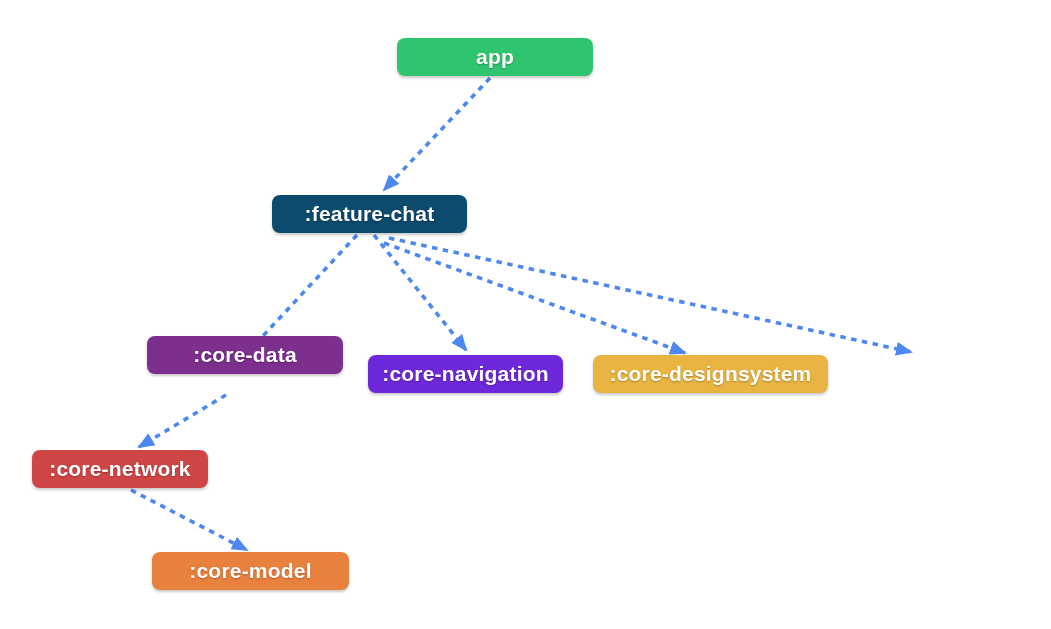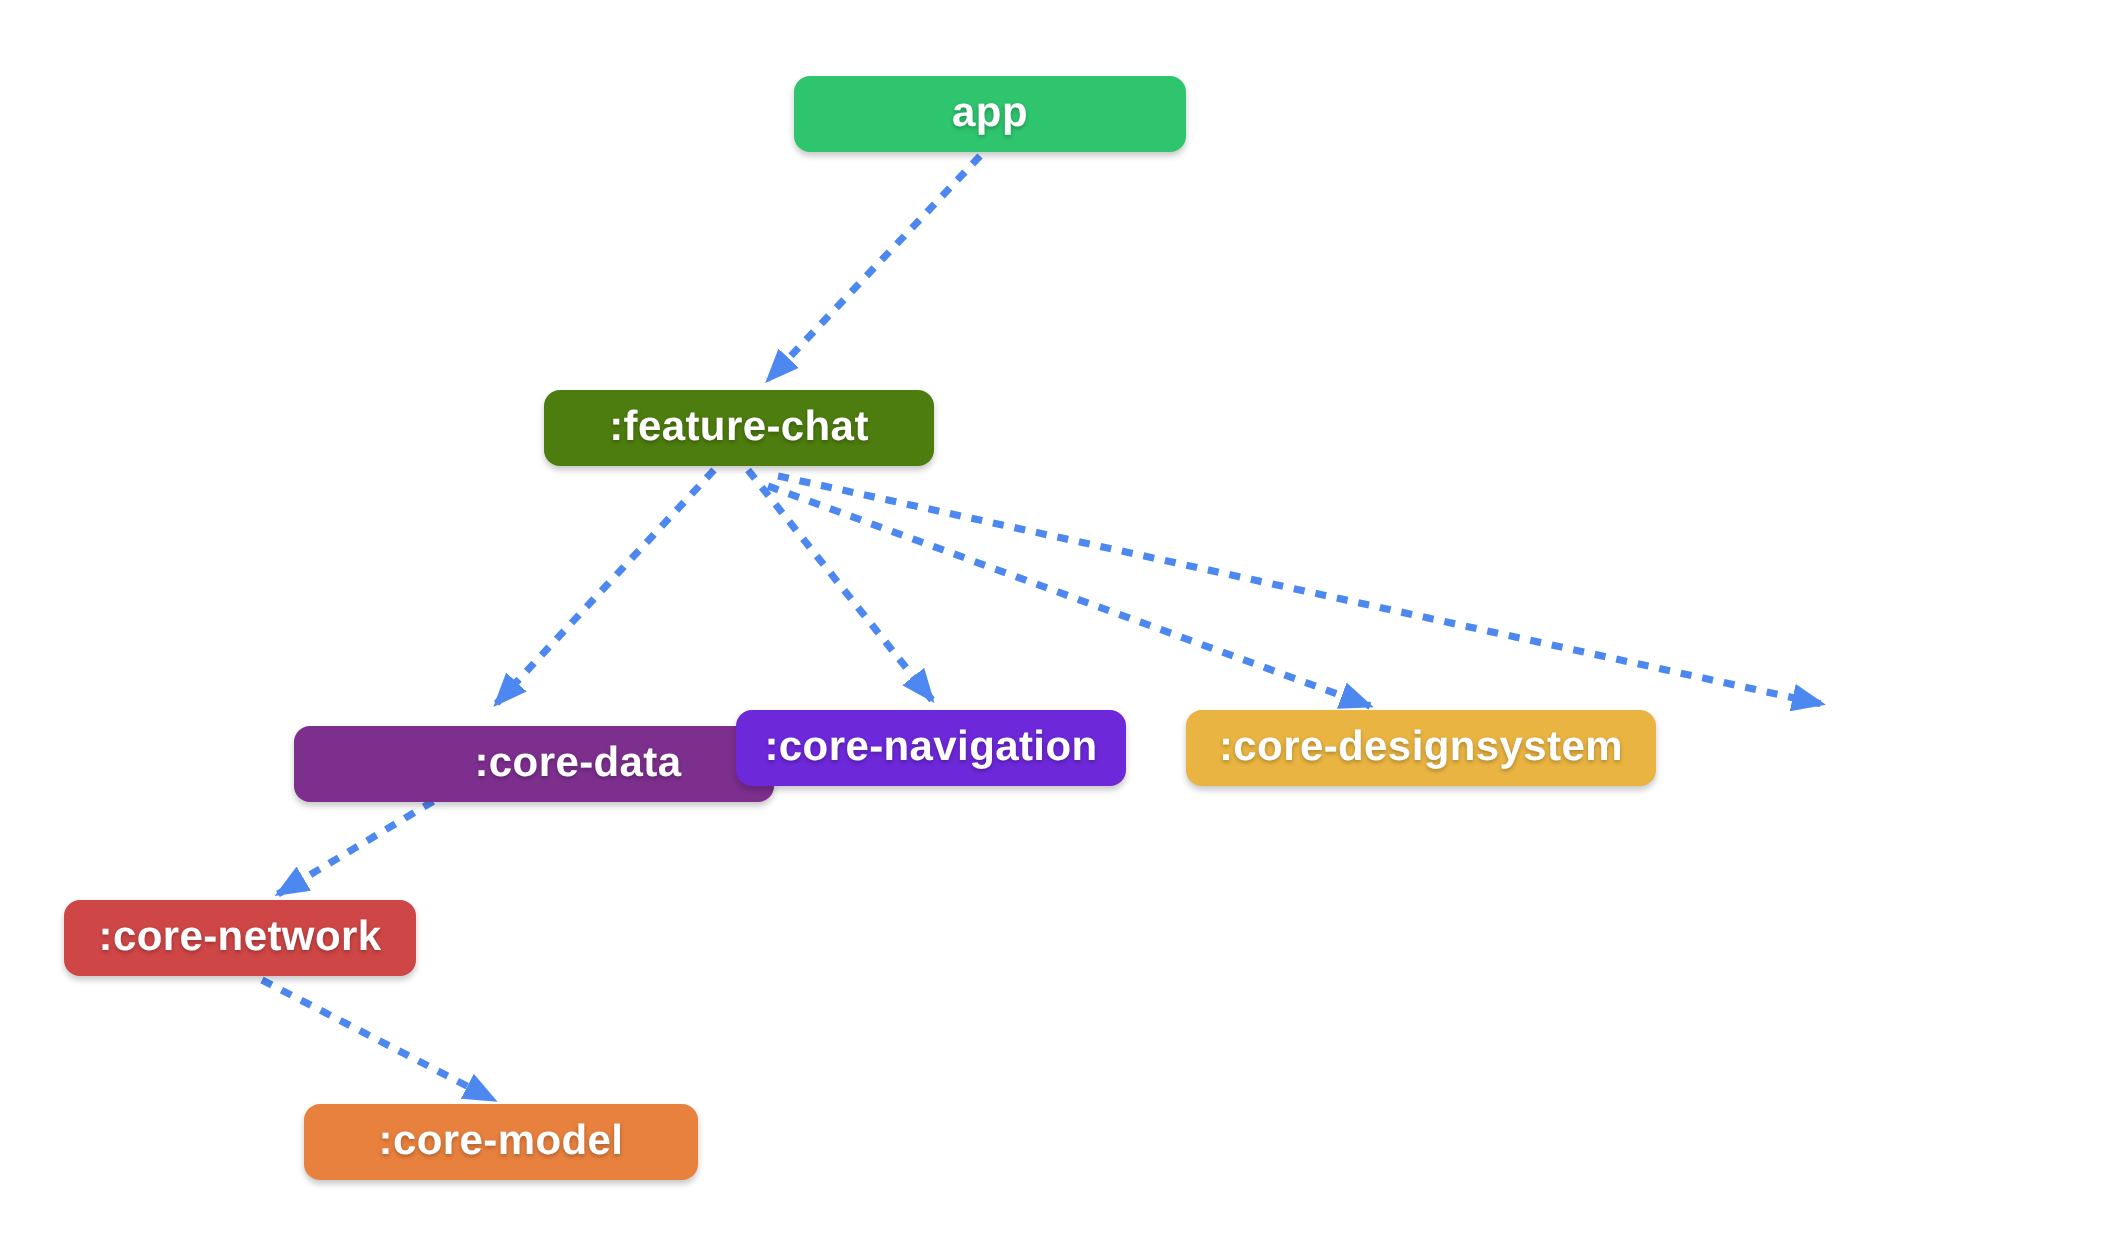--- a/index.html
+++ b/index.html
@@ -60,23 +60,23 @@
     <line class="edge" x1="357" y1="235" x2="248" y2="352" marker-end="url(#arrow)" stroke="#4D87F0"></line>
     <line class="edge" x1="374" y1="235" x2="466" y2="350" marker-end="url(#arrow)" stroke="#4D87F0"></line>
     <line class="edge" x1="384" y1="243" x2="685" y2="353" marker-end="url(#arrow)" stroke="#4D87F0"></line>
     <line class="edge" x1="389" y1="238" x2="911" y2="352" marker-end="url(#arrow)" stroke="#4D87F0"></line>
     <line class="edge" x1="226" y1="395" x2="139" y2="447" marker-end="url(#arrow)" stroke="#4D87F0"></line>
     <line class="edge" x1="131" y1="490" x2="247" y2="550" marker-end="url(#arrow)" stroke="#4D87F0"></line>
   </svg>
 
   <div class="node" style="left: 397px; top: 38px; width: 196px; background: rgb(46, 197, 110);">app</div>
 
-  <div class="node" style="left: 272px; top: 195px; width: 195px; background: #4d7c0f;">:feature-chat</div>
+  <div class="node" style="left: 272px; top: 195px; width: 195px; background: #0c4a6e;">:feature-chat</div>
 
-  <div class="node" style="left: 147px; top: 363px; width: 196px; background: rgb(125, 47, 142); padding-left: 44px;">:core-data</div>
+  <div class="node" style="left: 147px; top: 336px; width: 196px; background: rgb(125, 47, 142);">:core-data</div>
 
   <div class="node" style="left: 368px; top: 355px; width: 195px; background: #6d28d9;">:core-navigation</div>
 
   <div class="node" style="left: 593px; top: 355px; width: 235px; background: rgb(233, 180, 65);">:core-designsystem</div>
 
 
   <div class="node" style="left: 32px; top: 450px; width: 176px; background: rgb(207, 70, 70);">:core-network</div>
 
   <div class="node" style="left: 152px; top: 552px; width: 197px; background: rgb(232, 129, 62);">:core-model</div>
 

